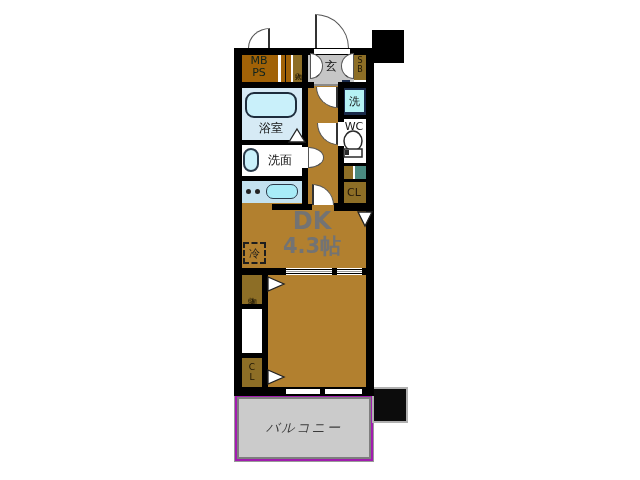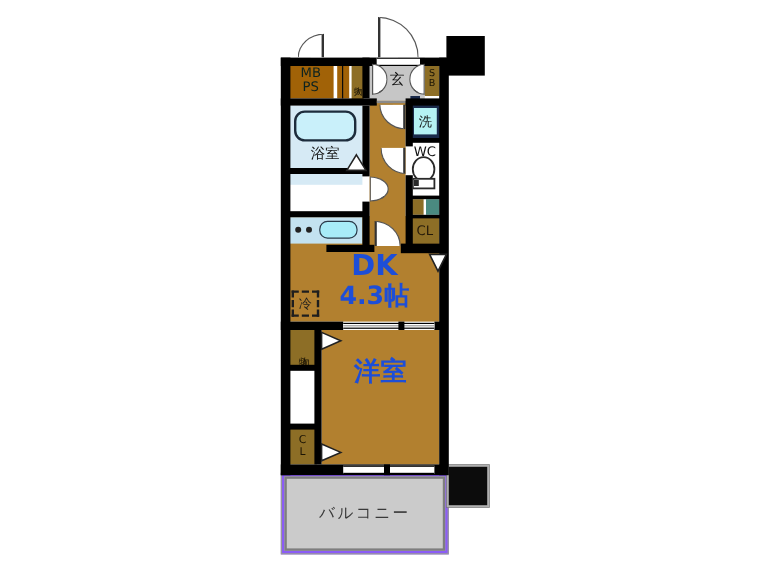--- a/index.html
+++ b/index.html
@@ -6,34 +6,34 @@
   body{width:640px;height:480px;background:#fff;font-family:"DejaVu Sans",sans-serif;}
   #plan{position:relative;width:640px;height:480px;background:#fff;overflow:hidden;}
   .abs{position:absolute;box-sizing:border-box;}
   .wall{background:#000;}
   .floor{background:#b2802f;}
   .teal{background:#a16207;}
   .olive{background:#8d6e26;}
   .lbl{color:#111;display:flex;align-items:center;justify-content:center;text-align:center;}
   .vtext{writing-mode:vertical-rl;text-orientation:upright;letter-spacing:0;}
   .arc{background:#fff;border:1px solid #555;}
-  .bigtxt{color:#1d4ed8;font-weight:bold;text-align:center;line-height:1.12;}
+  .bigtxt{color:#737373;font-weight:bold;text-align:center;line-height:1.12;}
   .thinline{background:#fff;border-top:1px solid #000;border-bottom:1px solid #000;}
 </style>
 </head>
 <body>
 
 <div id="plan">
 
   <div class="abs" style="left:308px;top:48px;width:46px;height:36px;background:#c6c6c6;"></div>
   <div class="abs floor" style="left:308px;top:84px;width:30px;height:126px;"></div>
   <div class="abs floor" style="left:240px;top:180px;width:126px;height:88px;"></div>
   <div class="abs floor" style="left:268px;top:275px;width:98px;height:112px;"></div>
 
-  <div class="abs" style="left:234px;top:394px;width:140px;height:68px;border:1px solid #999;background:#8b5cf6;">
+  <div class="abs" style="left:234px;top:394px;width:140px;height:68px;border:1px solid #999;background:#a21caf;font-style:italic;">
     <div class="abs" style="left:2px;top:2px;right:2px;bottom:2px;border:2px solid #7e7e7e;background:#cbcbcb;">
       <div class="lbl" style="width:100%;height:100%;font-size:13px;color:#3a3a3a;letter-spacing:2px;">バルコニー</div>
     </div>
   </div>
 
   <div class="abs wall" style="left:372px;top:30px;width:32px;height:33px;"></div>
   <div class="abs" style="left:372px;top:387px;width:36px;height:36px;background:#0c0c0c;border:2px solid #b0b0b0;"></div>
 
   <div class="abs teal lbl" style="left:240px;top:52px;width:38px;height:30px;">
     <span style="font-size:11px;line-height:1.1;white-space:pre-line;color:#0d2320;">MB
@@ -52,20 +52,26 @@
     <span style="font-size:8px;color:#1c1505;">SB</span>
   </div>
 
   <div class="abs" style="left:240px;top:88px;width:62px;height:66px;background:#d6eaf5;">
     <div class="abs" style="left:5px;top:4px;width:52px;height:26px;background:#c9f0fa;border:2px solid #1d2c3c;border-radius:9px;"></div>
     <div class="abs lbl" style="left:8px;top:32px;width:46px;height:16px;">
       <span style="font-size:12px;color:#111;">浴室</span>
     </div>
   </div>
 
+  <div class="abs" style="left:240px;top:145px;width:62px;height:31px;background:#fff;">
+    <div class="abs" style="left:3px;top:3px;width:16px;height:24px;background:#c9f0fa;border:2px solid #2a3a4a;border-radius:8px;"></div>
+    <div class="abs lbl" style="left:20px;top:6px;width:40px;height:18px;">
+      <span style="font-size:12px;color:#111;">洗面</span>
+    </div>
+  </div>
 
   <div class="abs" style="left:240px;top:181px;width:62px;height:22px;background:#c3e2f0;">
     <div class="abs" style="left:6px;top:8px;width:5px;height:5px;border-radius:50%;background:#222;"></div>
     <div class="abs" style="left:15px;top:8px;width:5px;height:5px;border-radius:50%;background:#222;"></div>
     <div class="abs" style="left:26px;top:3px;width:32px;height:15px;background:#a8ecf8;border:1px solid #2a3a4a;border-radius:7px;"></div>
   </div>
 
   <div class="abs" style="left:342px;top:87px;width:25px;height:28px;background:#b5f2f4;border:3px solid #1a2a4a;">
     <div class="lbl" style="width:100%;height:100%;">
       <span style="font-size:11px;color:#111;">洗</span>
@@ -96,21 +102,20 @@
 
   <div class="abs olive lbl vtext" style="left:240px;top:275px;width:24px;height:30px;">
     <span style="font-size:9px;color:#1c1505;">物入</span>
   </div>
   <div class="abs" style="left:240px;top:308px;width:24px;height:45px;background:#fff;"></div>
   <div class="abs olive lbl vtext" style="left:240px;top:357px;width:24px;height:30px;">
     <span style="font-size:9px;color:#1c1505;">CL</span>
   </div>
 
   <div class="abs bigtxt" style="left:270px;top:299px;width:94px;">
-    <div style="font-size:22px;">洋室</div>
   </div>
 
   <div class="abs wall" style="left:234px;top:48px;width:8px;height:348px;"></div>
   <div class="abs wall" style="left:366px;top:48px;width:8px;height:348px;"></div>
   <div class="abs wall" style="left:234px;top:48px;width:80px;height:7px;"></div>
   <div class="abs wall" style="left:350px;top:48px;width:22px;height:7px;"></div>
   <div class="abs thinline" style="left:314px;top:48px;width:36px;height:7px;"></div>
 
   <div class="abs wall" style="left:234px;top:82px;width:80px;height:6px;"></div>
   <div class="abs wall" style="left:338px;top:82px;width:34px;height:6px;"></div>

